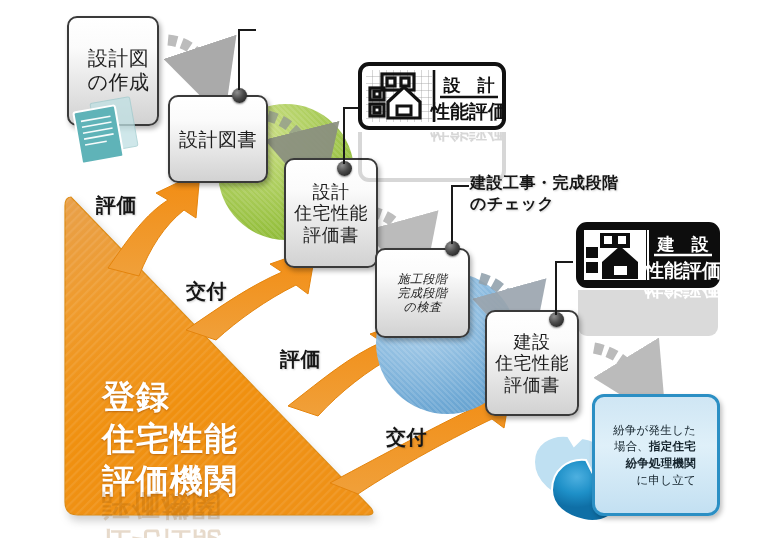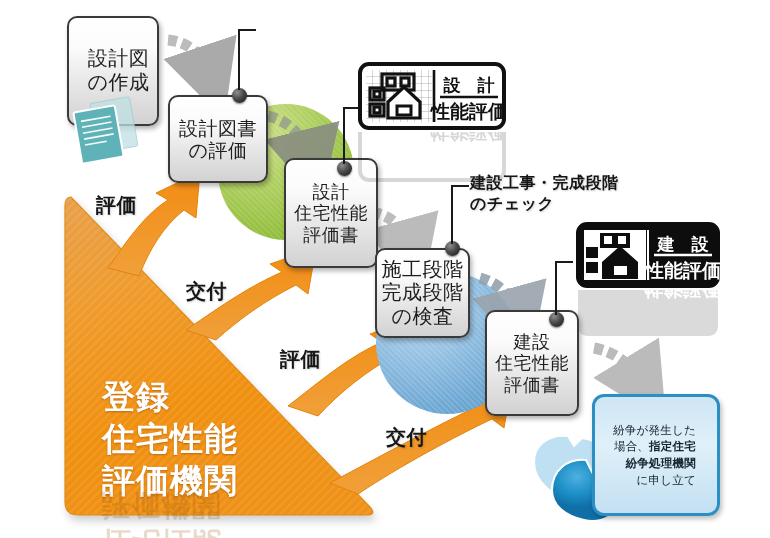--- a/index.html
+++ b/index.html
@@ -218,39 +218,38 @@
         <line x1="14" y1="34" x2="44" y2="34"></line>
         <line x1="14" y1="40" x2="44" y2="40"></line>
         <line x1="14" y1="46" x2="36" y2="46"></line>
       </g>
     </g>
   </svg>
 
   <div class="pbox" style="left:168px;top:95px;width:100px;height:88px;font-size:19px;">
     <div>
       <span>設計図書</span>
-      <span>の評価</span>
     </div>
   </div>
   <div class="knob" style="left:232px;top:88px;"></div>
   <div class="stem" style="left:238px;top:30px;width:2px;height:60px;"></div>
   <div class="stem" style="left:238px;top:29px;width:18px;height:2px;"></div>
 
   <div class="pbox" style="left:284px;top:158px;width:94px;height:110px;font-size:18px;">
     <div>
       <span>設計</span>
       <span>住宅性能</span>
       <span>評価書</span>
     </div>
   </div>
   <div class="knob" style="left:337px;top:161px;"></div>
   <div class="stem" style="left:343px;top:108px;width:2px;height:56px;"></div>
   <div class="stem" style="left:343px;top:107px;width:18px;height:2px;"></div>
 
-  <div class="pbox" style="left:375px;top:248px;width:95px;height:90px;font-size:20px;">
+  <div class="pbox" style="left:375px;top:248px;width:95px;height:90px;font-size:12px;font-style:italic;">
     <div>
       <span>施工段階</span>
       <span>完成段階</span>
       <span>の検査</span>
     </div>
   </div>
   <div class="knob" style="left:445px;top:241px;"></div>
   <div class="stem" style="left:451px;top:186px;width:2px;height:58px;"></div>
   <div class="stem" style="left:451px;top:185px;width:18px;height:2px;"></div>
   <div class="callout" style="left:470px;top:173px;font-size:16px;">建設工事・完成段階

